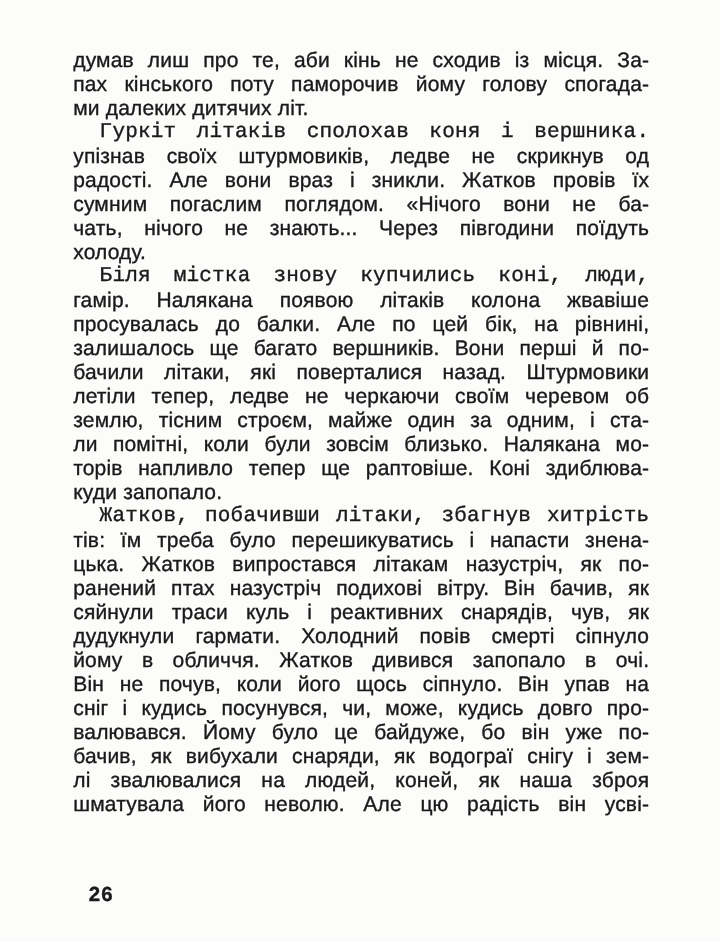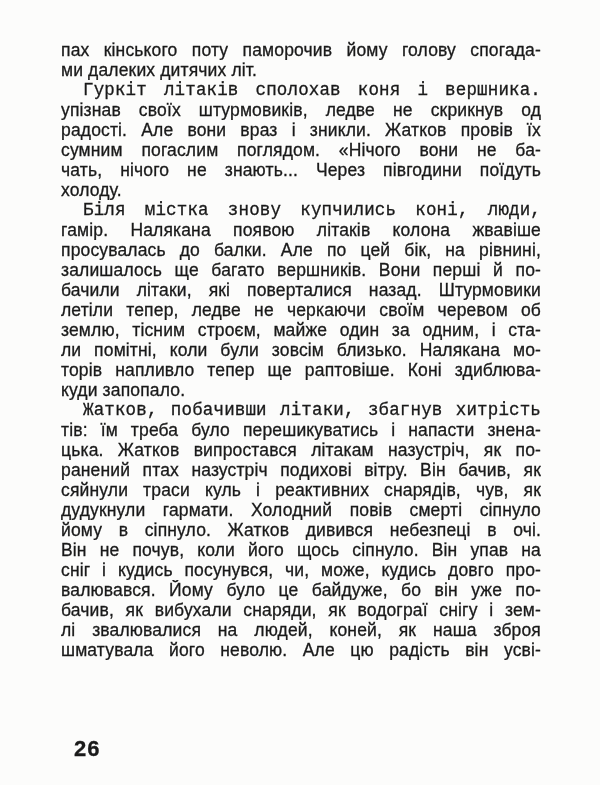--- a/index.html
+++ b/index.html
@@ -45,32 +45,33 @@
     text-align-last: left;
   }
   .line.indent {
     text-indent: 22px;
     font-family: Liberation Mono, monospace;
   }
   .footer {
     position: absolute;
     left: 74px;
     top: 736px;
-    font-size: 22px;
+    font-size: 17px;
     font-weight: 700;
     letter-spacing: 1px;
     -webkit-text-stroke: 0.3px currentColor;
   }
 </style>
 </head>
 <body>
 
 <div class="page">
   <div class="text-block" id="text-block">
       <div class="para">
+        <div class="line">думав лиш про те, аби кінь не сходив із місця. За-</div>
         <div class="line">пах кінського поту паморочив йому голову спогада-</div>
         <div class="line no-justify">ми далеких дитячих літ.</div>
       </div>
       <div class="para">
         <div class="line indent">Гуркіт літаків сполохав коня і вершника. Жатков</div>
         <div class="line">упізнав своїх штурмовиків, ледве не скрикнув од</div>
         <div class="line">радості. Але вони враз і зникли. Жатков провів їх</div>
         <div class="line">сумним погаслим поглядом. «Нічого вони не ба-</div>
         <div class="line">чать, нічого не знають... Через півгодини поїдуть</div>
         <div class="line no-justify">холоду.</div>
@@ -87,21 +88,21 @@
         <div class="line">торів напливло тепер ще раптовіше. Коні здиблюва-</div>
         <div class="line no-justify">куди запопало.</div>
       </div>
       <div class="para">
         <div class="line indent">Жатков, побачивши літаки, збагнув хитрість піло-</div>
         <div class="line">тів: їм треба було перешикуватись і напасти знена-</div>
         <div class="line">цька. Жатков випростався літакам назустріч, як по-</div>
         <div class="line">ранений птах назустріч подихові вітру. Він бачив, як</div>
         <div class="line">сяйнули траси куль і реактивних снарядів, чув, як</div>
         <div class="line">дудукнули гармати. Холодний повів смерті сіпнуло</div>
-        <div class="line">йому в сіпнуло. Жатков дивився небезпеці в очі.</div>
+        <div class="line">йому в обличчя. Жатков дивився запопало в очі.</div>
         <div class="line">Він не почув, коли його щось сіпнуло. Він упав на</div>
         <div class="line">сніг і кудись посунувся, чи, може, кудись довго про-</div>
         <div class="line">валювався. Йому було це байдуже, бо він уже по-</div>
         <div class="line">бачив, як вибухали снаряди, як водограї снігу і зем-</div>
         <div class="line">лі звалювалися на людей, коней, як наша зброя</div>
         <div class="line">шматувала його неволю. Але цю радість він усві-</div>
       </div>
     </div>
   <div class="footer">
     <span>26</span>

